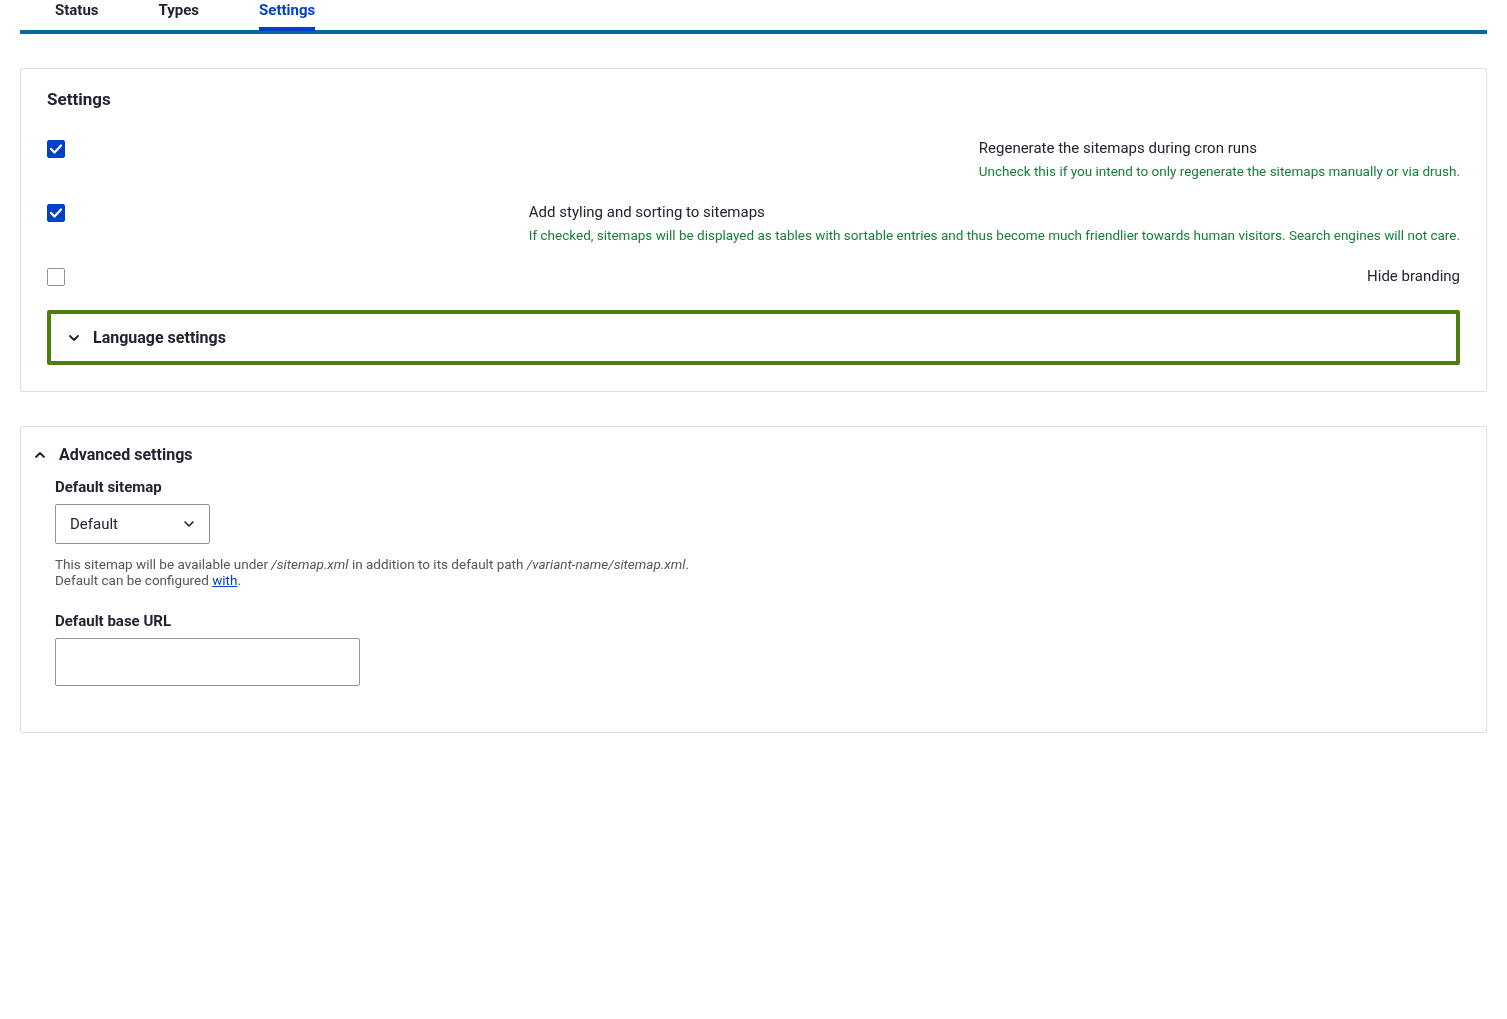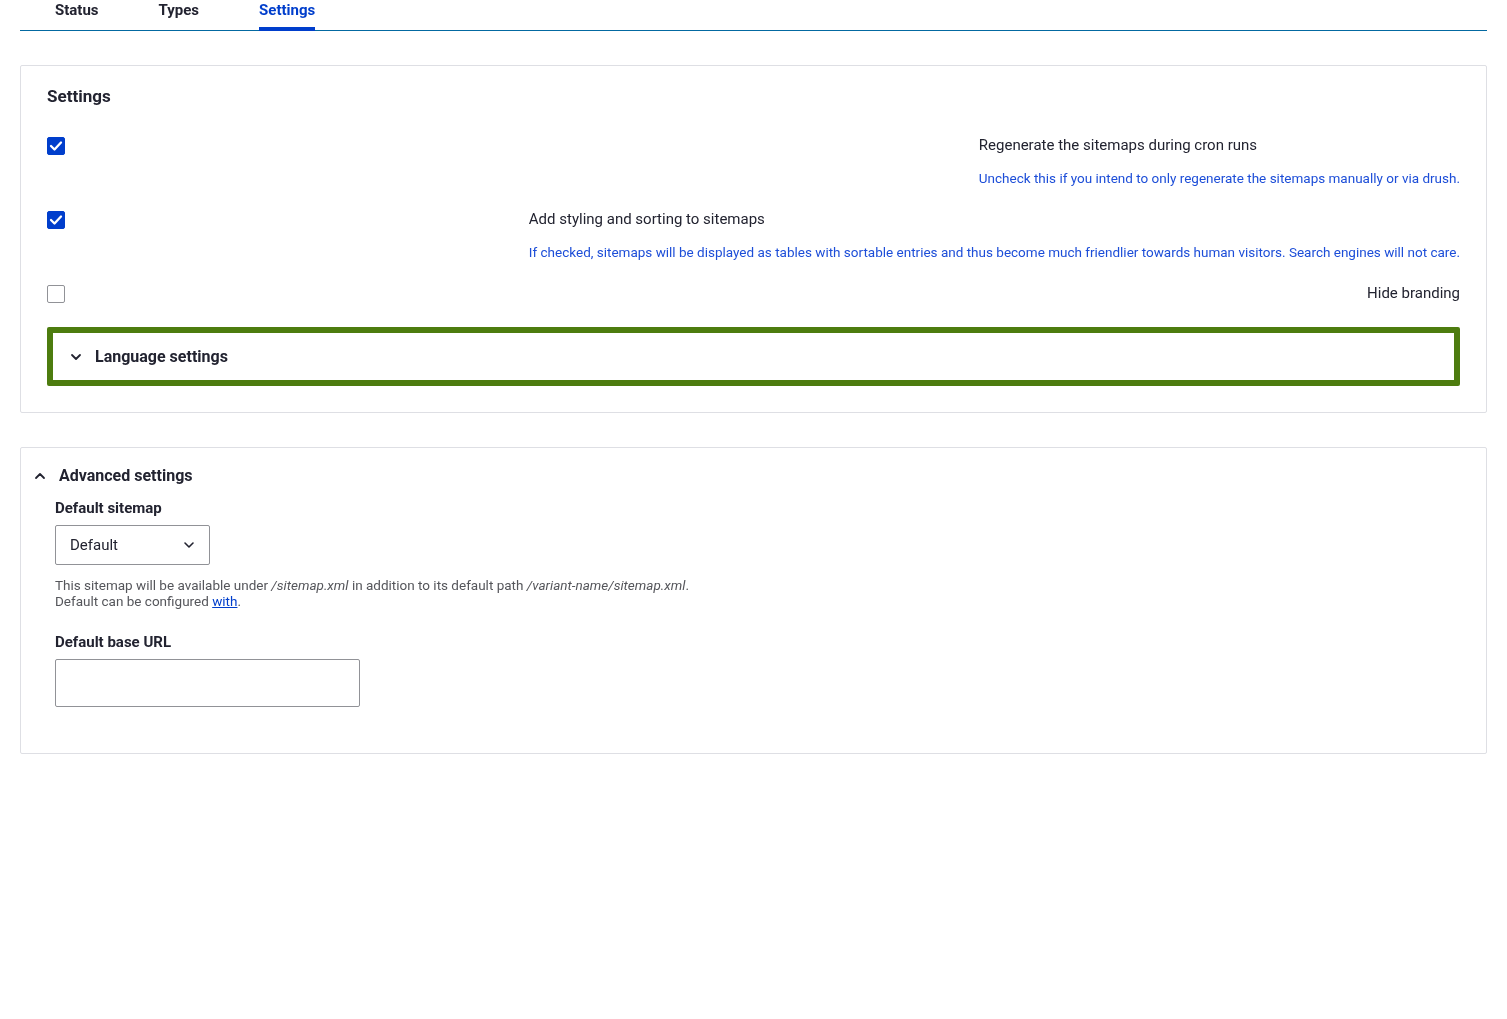--- a/index.html
+++ b/index.html
@@ -7,21 +7,21 @@
     margin: 0;
     padding: 0 20px 40px 20px;
     font-family: -apple-system, BlinkMacSystemFont, "Segoe UI", Roboto, sans-serif;
     color: #222330;
     background: #fff;
     font-size: 15px;
   }
   .tabs {
     display: flex;
     gap: 60px;
-    border-bottom: 1px solid #0369a1;
+    border-bottom: 4px solid #0369a1;
     padding-left: 35px;
   }
   .tab {
     padding: 0 0 10px 0;
     font-weight: 700;
     font-size: 15px;
     color: #222330;
     cursor: pointer;
     position: relative;
     top: 1px;
@@ -55,23 +55,23 @@
     cursor: pointer;
     margin-top: 1px;
   }
   .checkbox.checked {
     background: #003ecc;
     border-color: #003ecc;
   }
   .checkbox.checked svg { position:absolute; top:1px; left:1px; }
   .checkbox-label { color: #222330; }
   .description {
-    color: #1d4ed8;
+    color: #15803d;
     font-size: 13.5px;
-    margin-top: 16px;
+    margin-top: 6px;
   }
   .field-label {
     font-weight: 700;
     display: block;
     margin-bottom: 8px;
     color: #222330;
   }
   .select {
     display: inline-flex;
     align-items: center;
@@ -84,21 +84,21 @@
     font-size: 15px;
     background:#fff;
   }
   .select svg { margin-left: 10px; flex-shrink:0; }
   .under-desc {
     color: #55565b;
     font-size: 13.5px;
     margin-top: 12px;
   }
   .details {
-    border: 6px solid #4d7c0f;
+    border: 4px solid #4d7c0f;
     border-radius: 2px;
     margin-top: 20px;
   }
   .details-summary {
     display: flex;
     align-items: center;
     gap: 12px;
     padding: 14px 16px;
     cursor: pointer;
     font-weight: 700;

